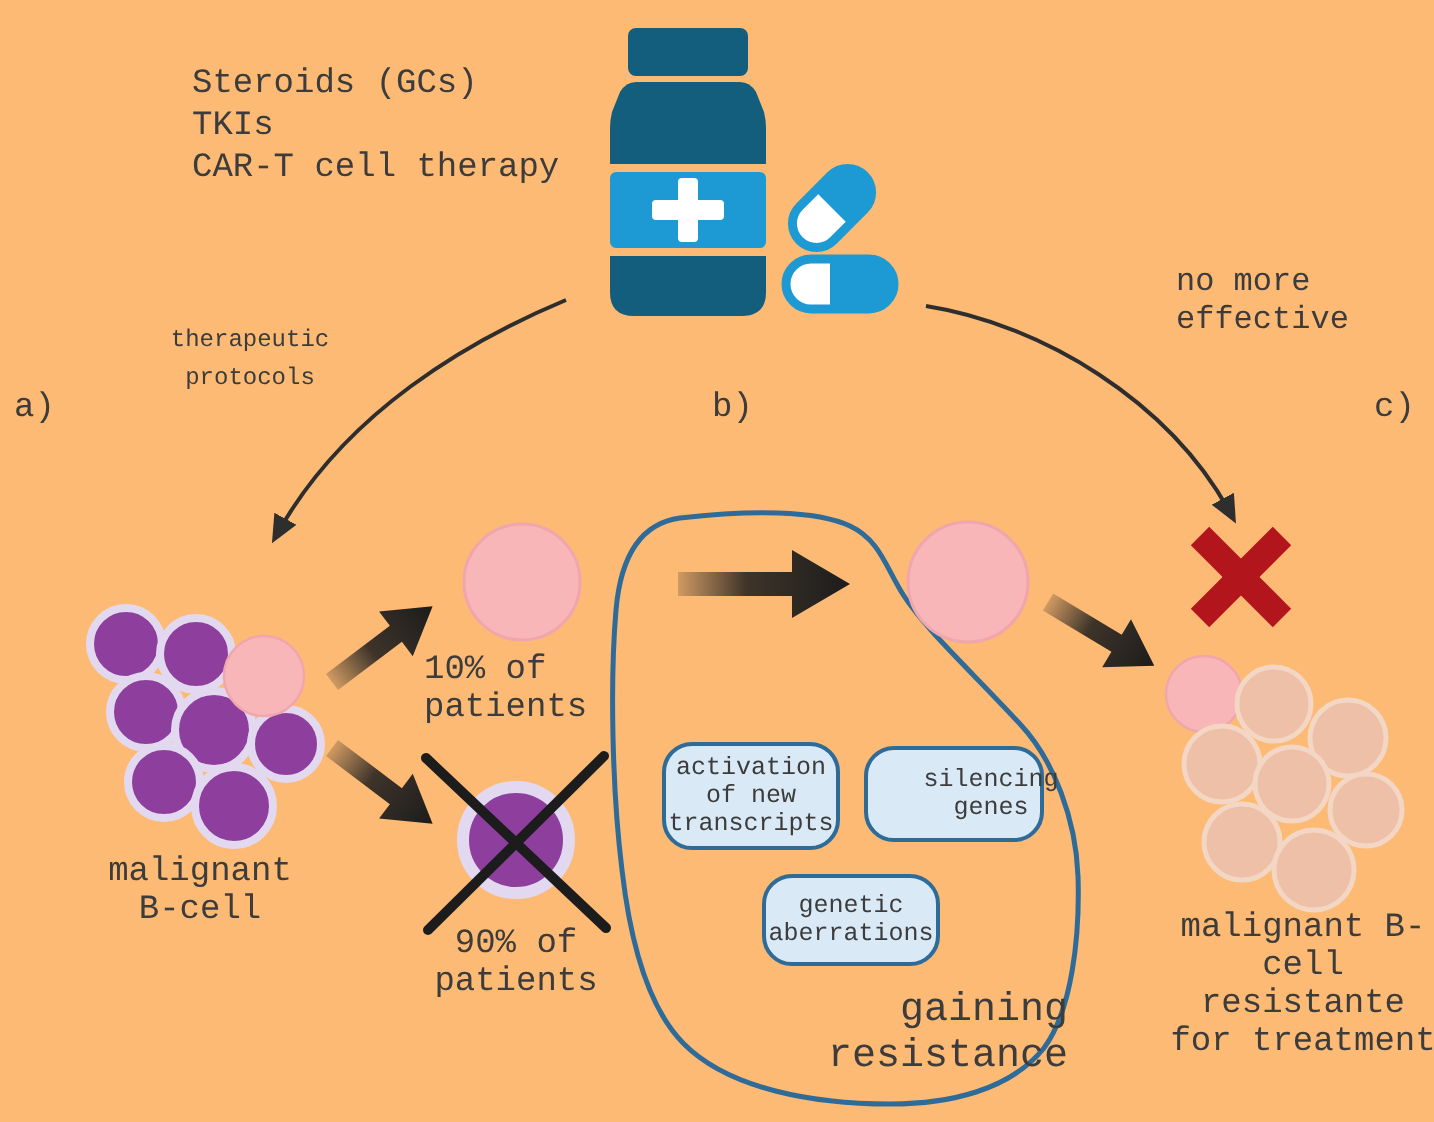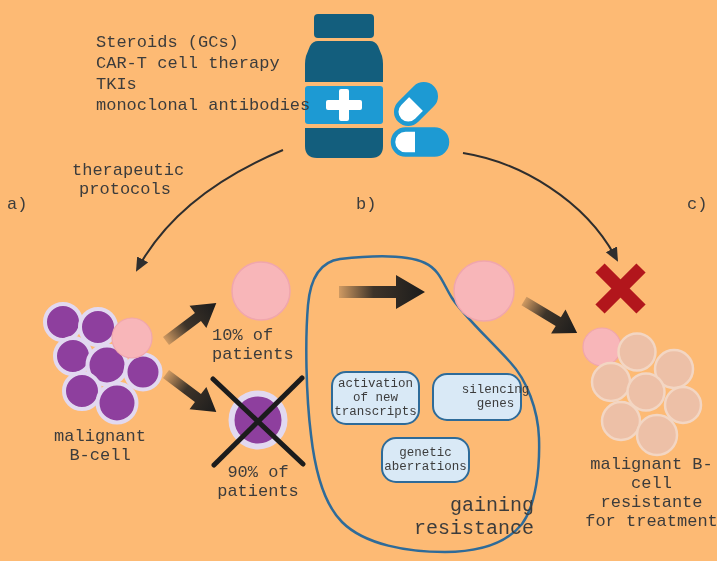--- a/index.html
+++ b/index.html
@@ -3,21 +3,21 @@
 <meta charset="utf-8">
 <style>
   html,body{margin:0;padding:0;background:#fff;}
   .stage{
     position:relative;width:717px;height:561px;background:#fdba74;overflow:hidden;
     font-family:Liberation Mono, monospace;color:var(--text,#3c3c3c);
   }
   .layer{position:absolute;left:0;top:0;}
   .t{position:absolute;color:var(--text,#3c3c3c);}
   .drugs{left:96px;top:32px;font-size:17px;line-height:21px;white-space:nowrap;}
-  .thera{left:72px;top:161px;width:106px;text-align:center;font-size:17px;line-height:19px;}
+  .thera{left:72px;top:161px;width:106px;text-align:center;font-size:12px;line-height:19px;}
   .nomore{left:588px;top:132px;width:80px;text-align:left;font-size:16px;line-height:19px;}
   .plabel{font-size:17px;}
   .lab-a{left:7px;top:195px;}
   .lab-b{left:356px;top:195px;}
   .lab-c{left:687px;top:195px;}
   .malig{left:50px;top:427px;width:100px;text-align:center;font-size:17px;line-height:19px;}
   .p10{left:212px;top:326px;width:98px;text-align:left;font-size:17px;line-height:19px;}
   .p90{left:209px;top:463px;width:98px;text-align:center;font-size:17px;line-height:19px;}
   .gain{left:354px;top:494px;width:180px;text-align:right;font-size:20px;}
   .resist{left:584px;top:455px;width:135px;text-align:center;font-size:17px;line-height:19px;}
@@ -130,27 +130,27 @@
       <circle cx="611" cy="382" r="19"></circle>
       <circle cx="646" cy="392" r="18.5"></circle>
       <circle cx="683" cy="405" r="18"></circle>
       <circle cx="621" cy="421" r="19"></circle>
       <circle cx="657" cy="435" r="20"></circle>
     </g>
   </svg>
 
   <div class="t drugs">
     <div>Steroids (GCs)</div>
+    <div>TKIs</div>
     <div>CAR-T cell therapy</div>
-    <div>TKIs</div>
-    <div>monoclonal antibodies</div>
   </div>
 
   <div class="t thera">therapeutic protocols</div>
 
+  <div class="t nomore">no more effective</div>
 
   <div class="t plabel lab-a">a)</div>
   <div class="t plabel lab-b">b)</div>
   <div class="t plabel lab-c">c)</div>
 
   <div class="t malig">malignant B-cell</div>
 
   <div class="t p10">10% of patients</div>
 
   <div class="t p90">90% of patients</div>

